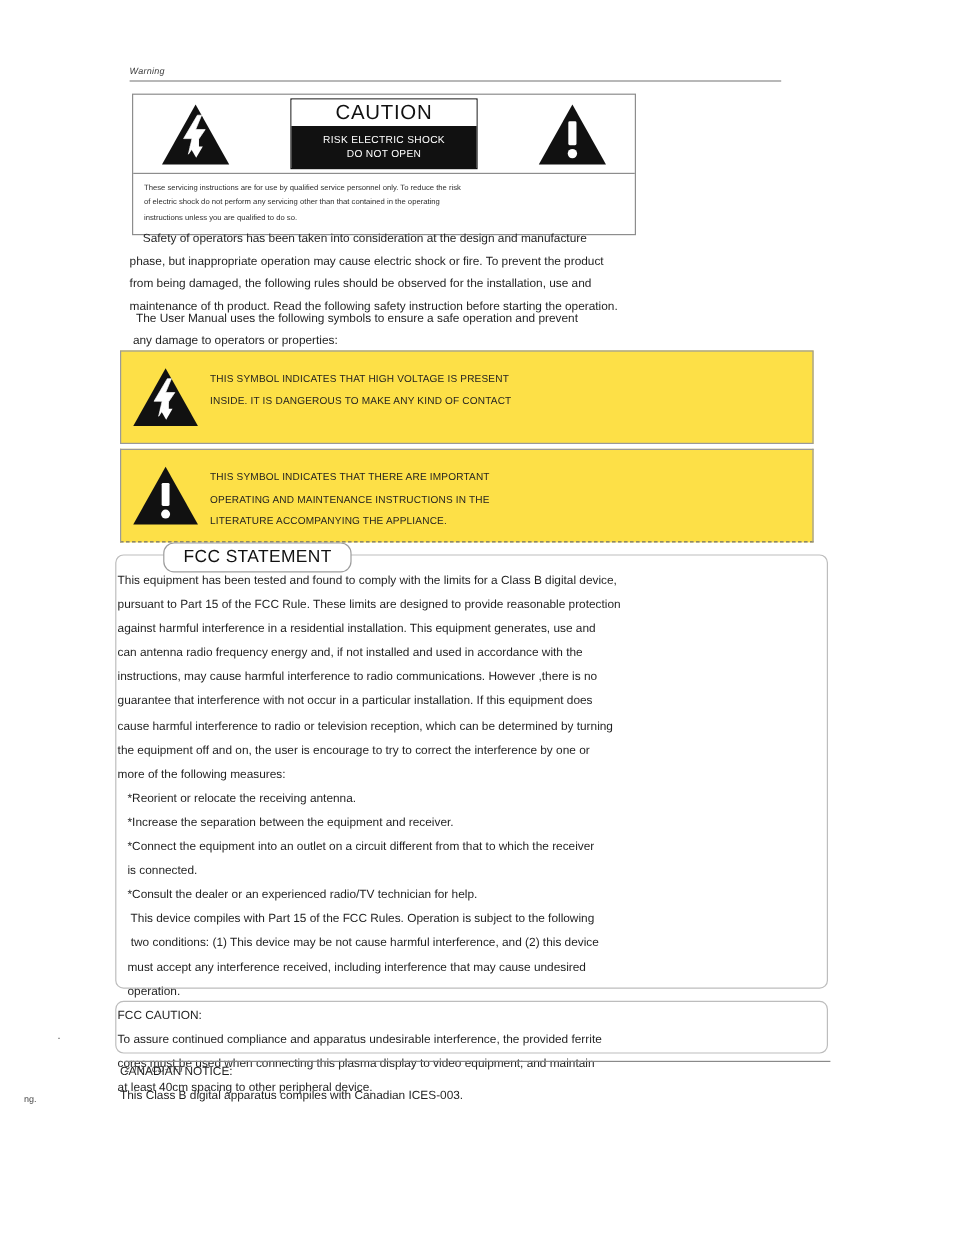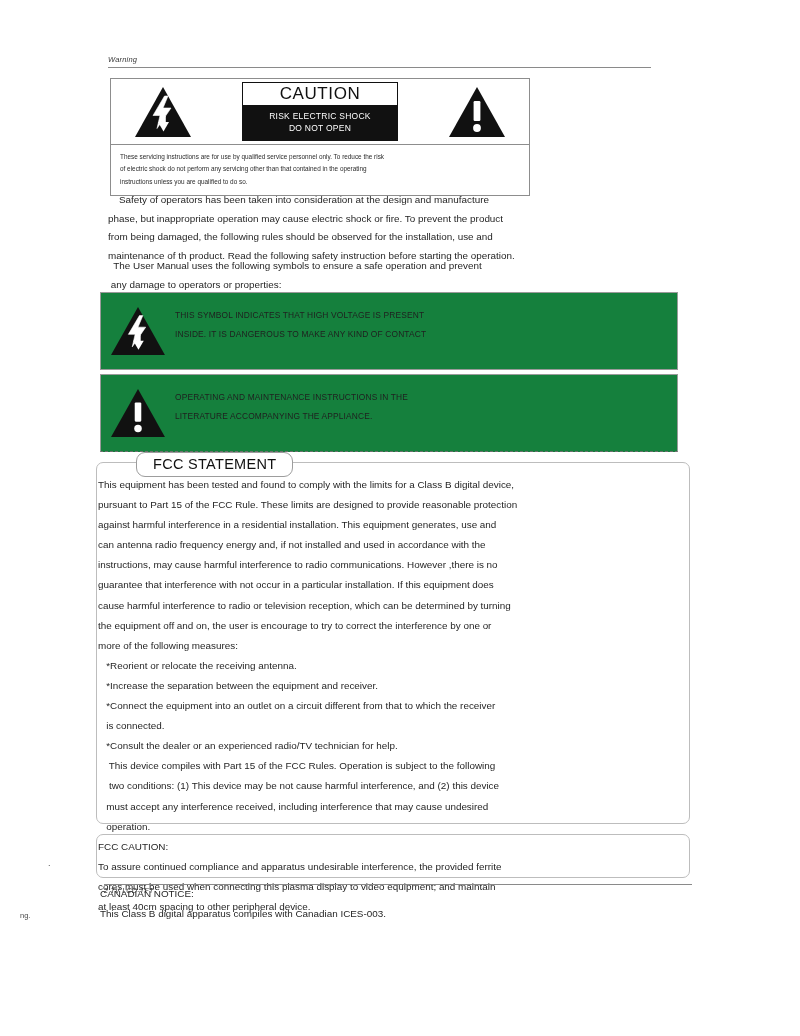--- a/index.html
+++ b/index.html
@@ -114,21 +114,21 @@
   .para-1 { top: 191px; }
   .para-2 { top: 257px; }
 
   
   .symbol-box {
     position: absolute;
     left: 100px;
     width: 578px;
     border: 1px solid #9a9a9a;
     box-sizing: border-box;
-    background: #15803d;
+    background: #fde047;
     display: flex;
     align-items: flex-start;
   }
   .symbol-box-1 { top: 292px; height: 78px; }
   .symbol-box-2 { top: 374px; height: 78px; }
   .symbol-box-2 {
     border-bottom-style: dashed;
     border-bottom-color: #6e6e6e;
   }
   .sym-art {
@@ -325,20 +325,21 @@
 
   <div class="symbol-box symbol-box-2">
     <div class="sym-art">
       <svg class="tri-svg" width="58" height="52" viewBox="0 0 60 54">
         <polygon points="30,2 58,52 2,52" fill="#111111"></polygon>
         <rect x="26.6" y="16" width="6.8" height="20" rx="1.2" fill="#ffffff"></rect>
         <circle cx="30" cy="43" r="3.9" fill="#ffffff"></circle>
       </svg>
     </div>
     <div class="sym-text">
+      <span>THIS SYMBOL INDICATES THAT THERE ARE IMPORTANT</span>
       <span>OPERATING AND MAINTENANCE INSTRUCTIONS IN THE</span>
       <span>LITERATURE ACCOMPANYING THE APPLIANCE.</span>
     </div>
   </div>
 
 
   <div class="fcc-panel"></div>
   <div class="fcc-legend">FCC STATEMENT</div>
 
   <div class="fcc-body">

